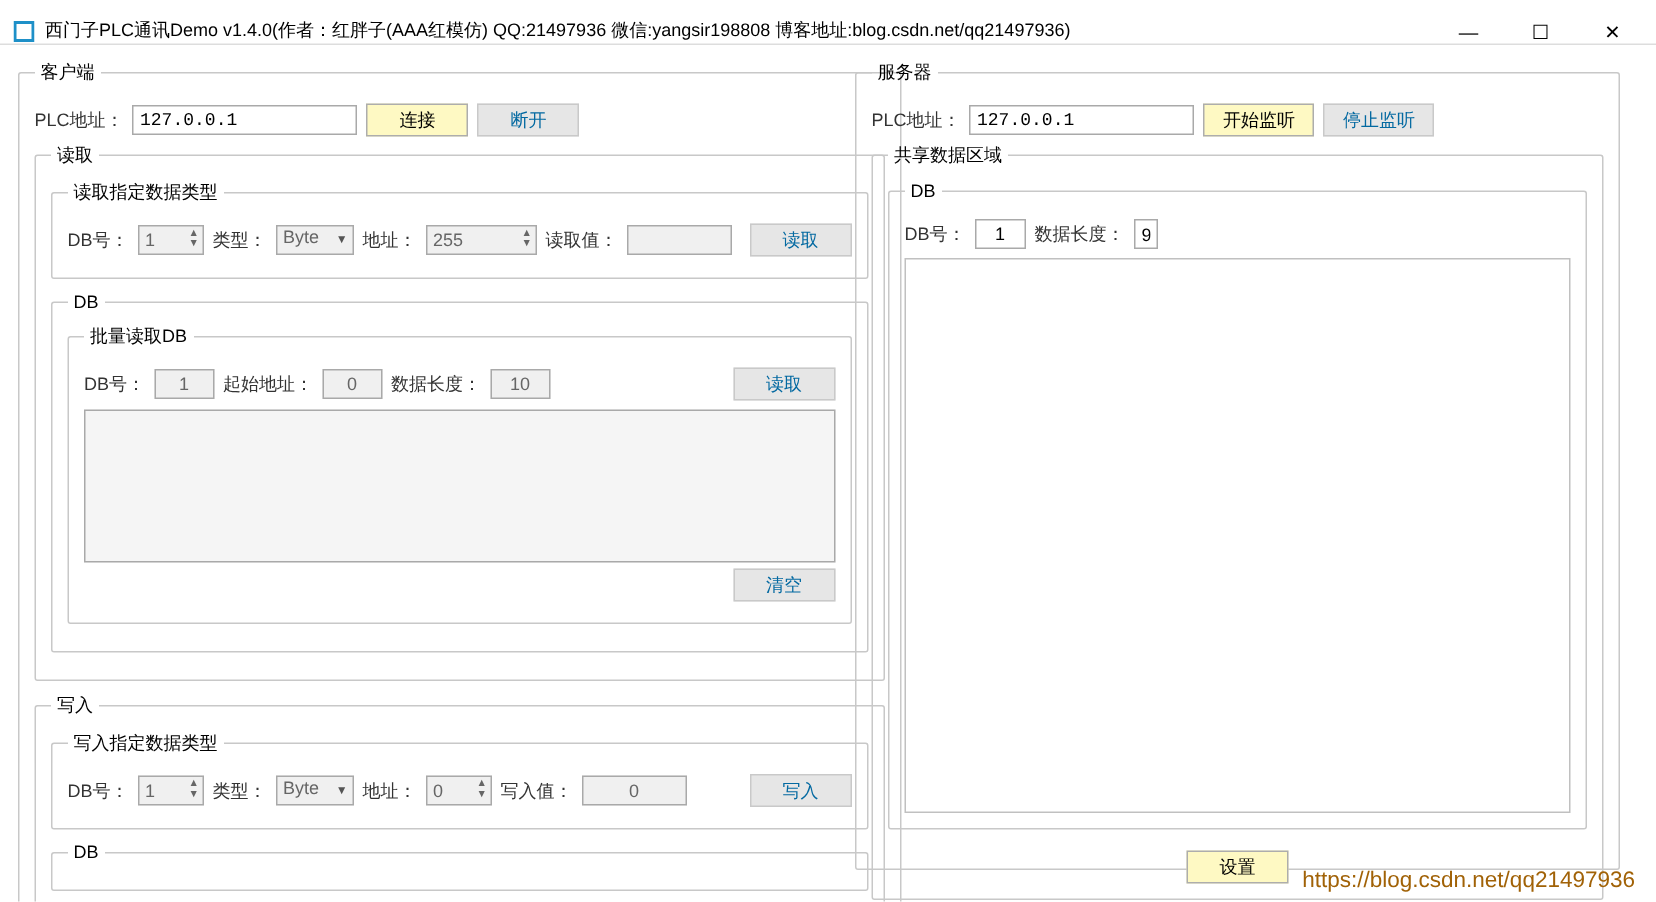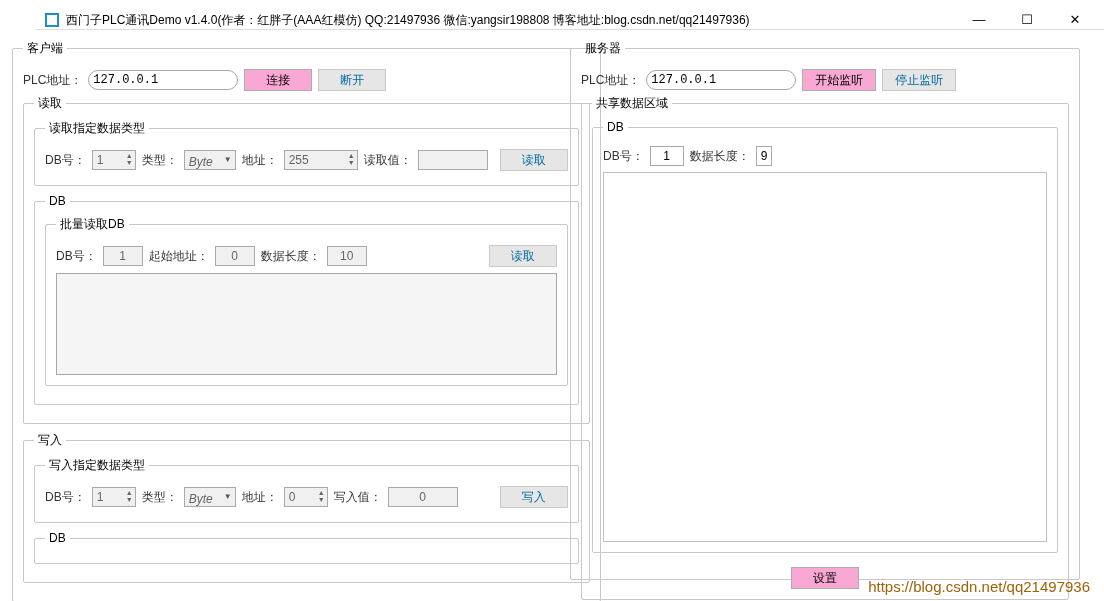--- a/index.html
+++ b/index.html
@@ -9,25 +9,24 @@
     font-size: 12px;
     background: #fff;
     color: #000;
     width: 1104px;
     height: 601px;
     overflow: hidden;
   }
   .titlebar {
     height: 30px;
     display: flex;
-    align-items: flex-start;
-    padding: 12px 8px;
+    align-items: flex-end;
+    padding: 0 8px;
     border-bottom: 1px solid #ddd;
     background: #fff;
-    margin-left: 36px;
   }
   .title-icon {
     width: 16px; height: 16px;
     margin-right: 6px;
     display: inline-flex;
     align-items: center; justify-content: center;
   }
   .title-text { flex: 1; color: #000; }
   .win-btns { display: flex; gap: 18px; padding-right: 6px; }
   .win-btn { width: 30px; text-align: center; color: #000; font-size: 13px; }
@@ -56,21 +55,21 @@
   }
   label.lbl { color: #333; white-space: nowrap; }
   input.txt, .spin, .combo {
     border: 1px solid #a9a9a9;
     background: #fff;
     height: 20px;
     padding: 0 4px;
     font-family: inherit;
     font-size: 12px;
   }
-  input.txt.mono { font-family: "Courier New", monospace; border-radius: 10px; }
+  input.txt.mono { font-family: "Courier New", monospace; }
   input.txt.center { text-align: center; }
   input.txt.ro, .spin.ro, .combo.ro {
     background: #f0f0f0;
     color: #666;
   }
   .spin {
     padding-right: 14px;
     position: relative;
     display: inline-flex;
     align-items: center;
@@ -78,32 +77,31 @@
   .spin .sv { min-width: 20px; text-align: left; }
   .spin .arrows {
     position: absolute; right: 2px; top: 1px;
     display: flex; flex-direction: column;
     line-height: 7px; font-size: 7px; color: #666;
   }
   .combo {
     padding-right: 32px;
     position: relative;
     display: inline-flex;
-    align-items: flex-end;
-    font-style: italic;
+    align-items: flex-start;
   }
   .combo .carrow {
     position: absolute; right: 3px; top: 4px;
     font-size: 8px; color: #555;
   }
   button.btn {
     height: 22px;
     min-width: 68px;
     border: 1px solid #adadad;
-    background: #f9a8d4;
+    background: #fef9c3;
     font-family: inherit;
     font-size: 12px;
     cursor: pointer;
     padding: 0 12px;
   }
   button.btn:disabled {
     color: #0369a1;
     background: #e6e6e6;
     border-color: #c9c9c9;
     cursor: default;
@@ -209,20 +207,23 @@
               <input class="txt ro center" style="width: 40px;" value="0">
               <label class="lbl">数据长度：</label>
               <input class="txt ro center" style="width: 40px;" value="10">
               <span style="flex:1"></span>
               <button class="btn" disabled="">读取</button>
             </div>
 
 
             <div class="textarea-box"></div>
 
+            <div class="row" style="justify-content:flex-end">
+              <button class="btn" disabled="">清空</button>
+            </div>
           </fieldset>
         </fieldset>
       </fieldset>
 
       <fieldset>
         <legend>写入</legend>
 
         <fieldset>
           <legend>写入指定数据类型</legend>
           <div class="row">

